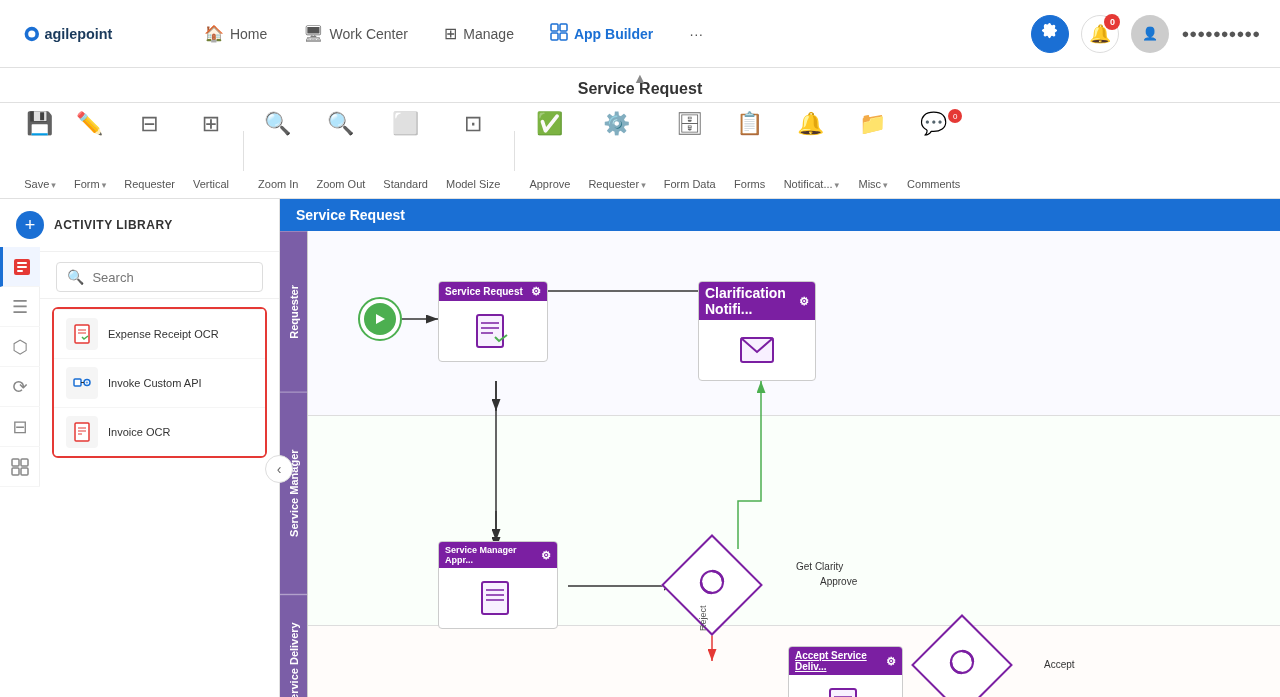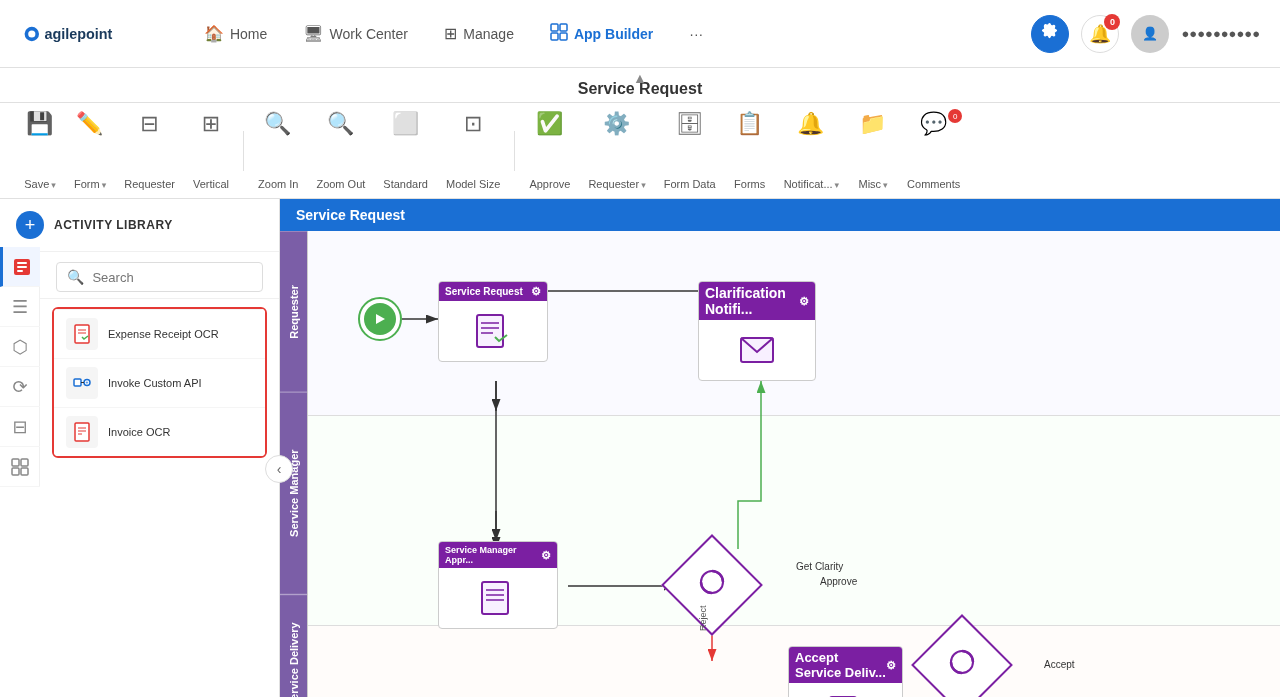--- a/index.html
+++ b/index.html
@@ -666,21 +666,21 @@
                 <path d="M15 26 A11 11 0 0 1 4 15" stroke="#7b1fa2" stroke-width="2.5" fill="none"></path>
               </svg>
             </div>
           </div>
           <div class="diamond-label" style="left:448px; top:330px;">Get Clarity</div>
           <div class="diamond-label" style="left:472px; top:345px;">Approve</div>
           <div class="conn-label" style="left:390px; top:400px; transform:rotate(-90deg); transform-origin: left top;">Reject</div>
 
           <div class="node node-purple" style="left:480px; top:415px; width:115px;">
             <div class="node-header">
-              <span style="font-size:13px;">Accept Service Deliv...</span>
+              <span style="font-size:10px;text-decoration:underline;">Accept Service Deliv...</span>
               <span class="gear-icon">⚙</span>
             </div>
             <div class="node-body">
               <svg width="40" height="40" viewBox="0 0 40 40" fill="none">
                 <rect x="4" y="4" width="26" height="32" rx="2" stroke="#7b1fa2" stroke-width="2" fill="#f8f0ff"></rect>
                 <line x1="8" y1="12" x2="26" y2="12" stroke="#7b1fa2" stroke-width="1.5"></line>
                 <line x1="8" y1="17" x2="26" y2="17" stroke="#7b1fa2" stroke-width="1.5"></line>
               </svg>
             </div>
           </div>

